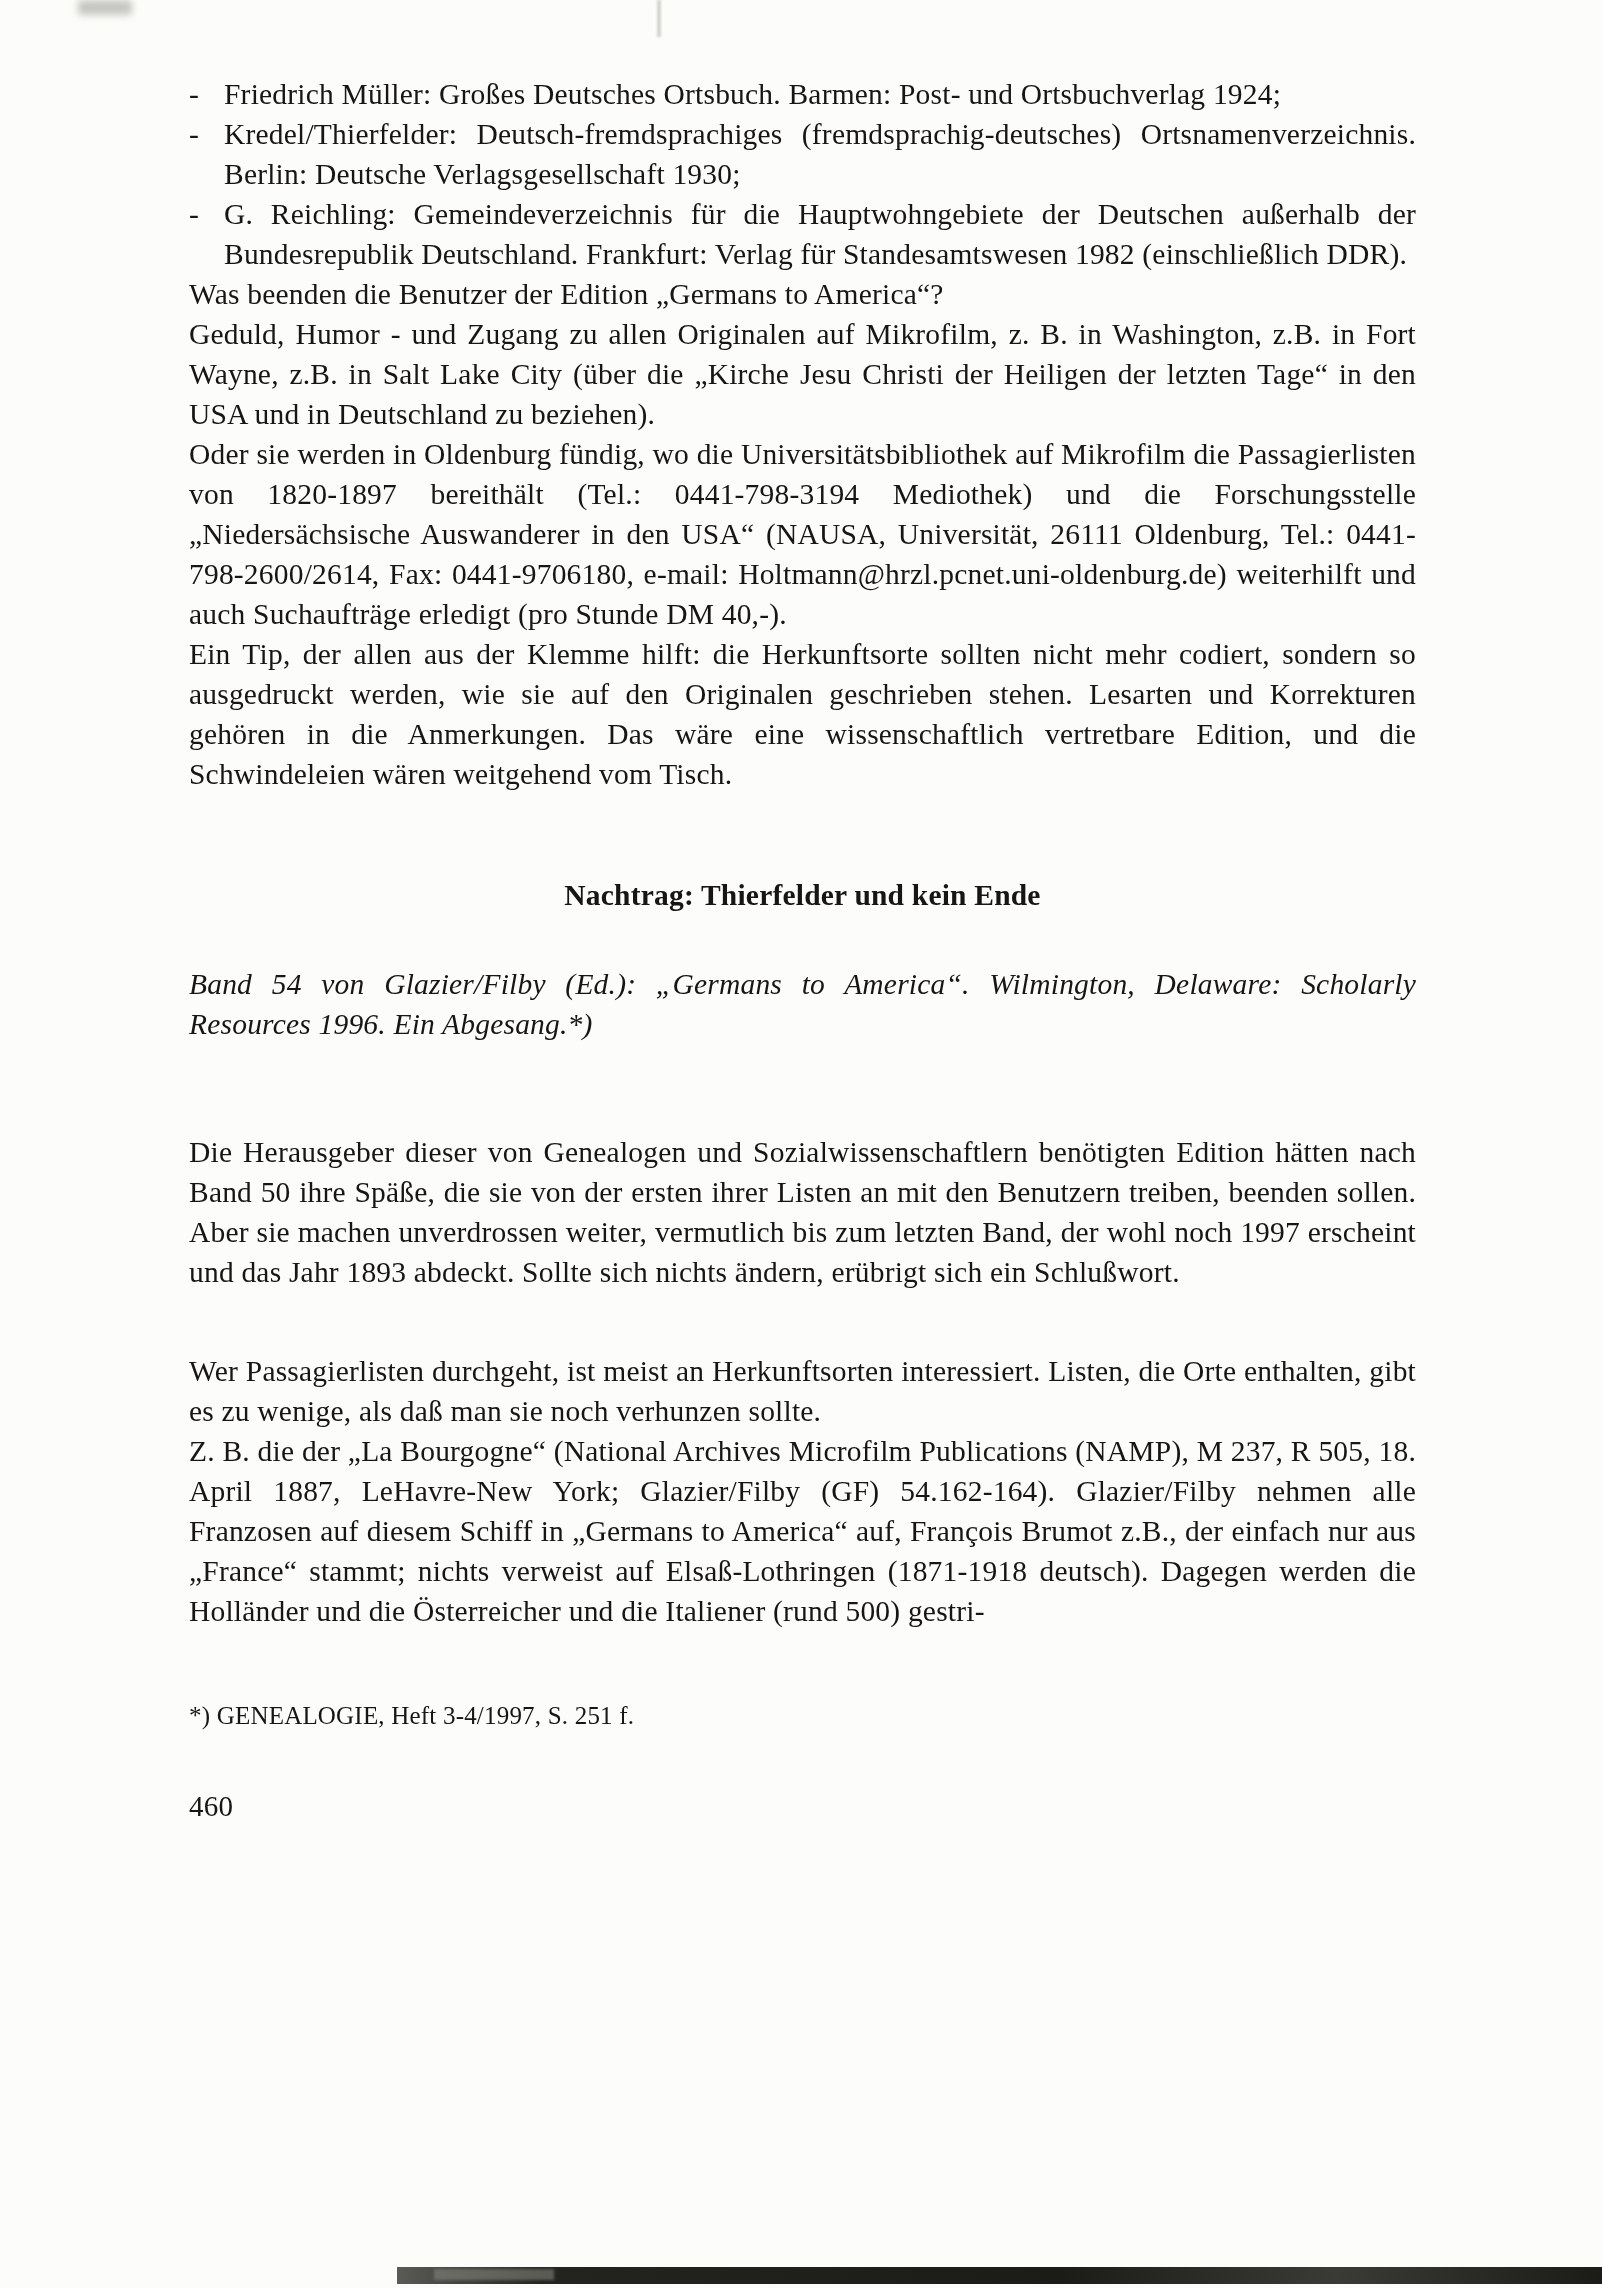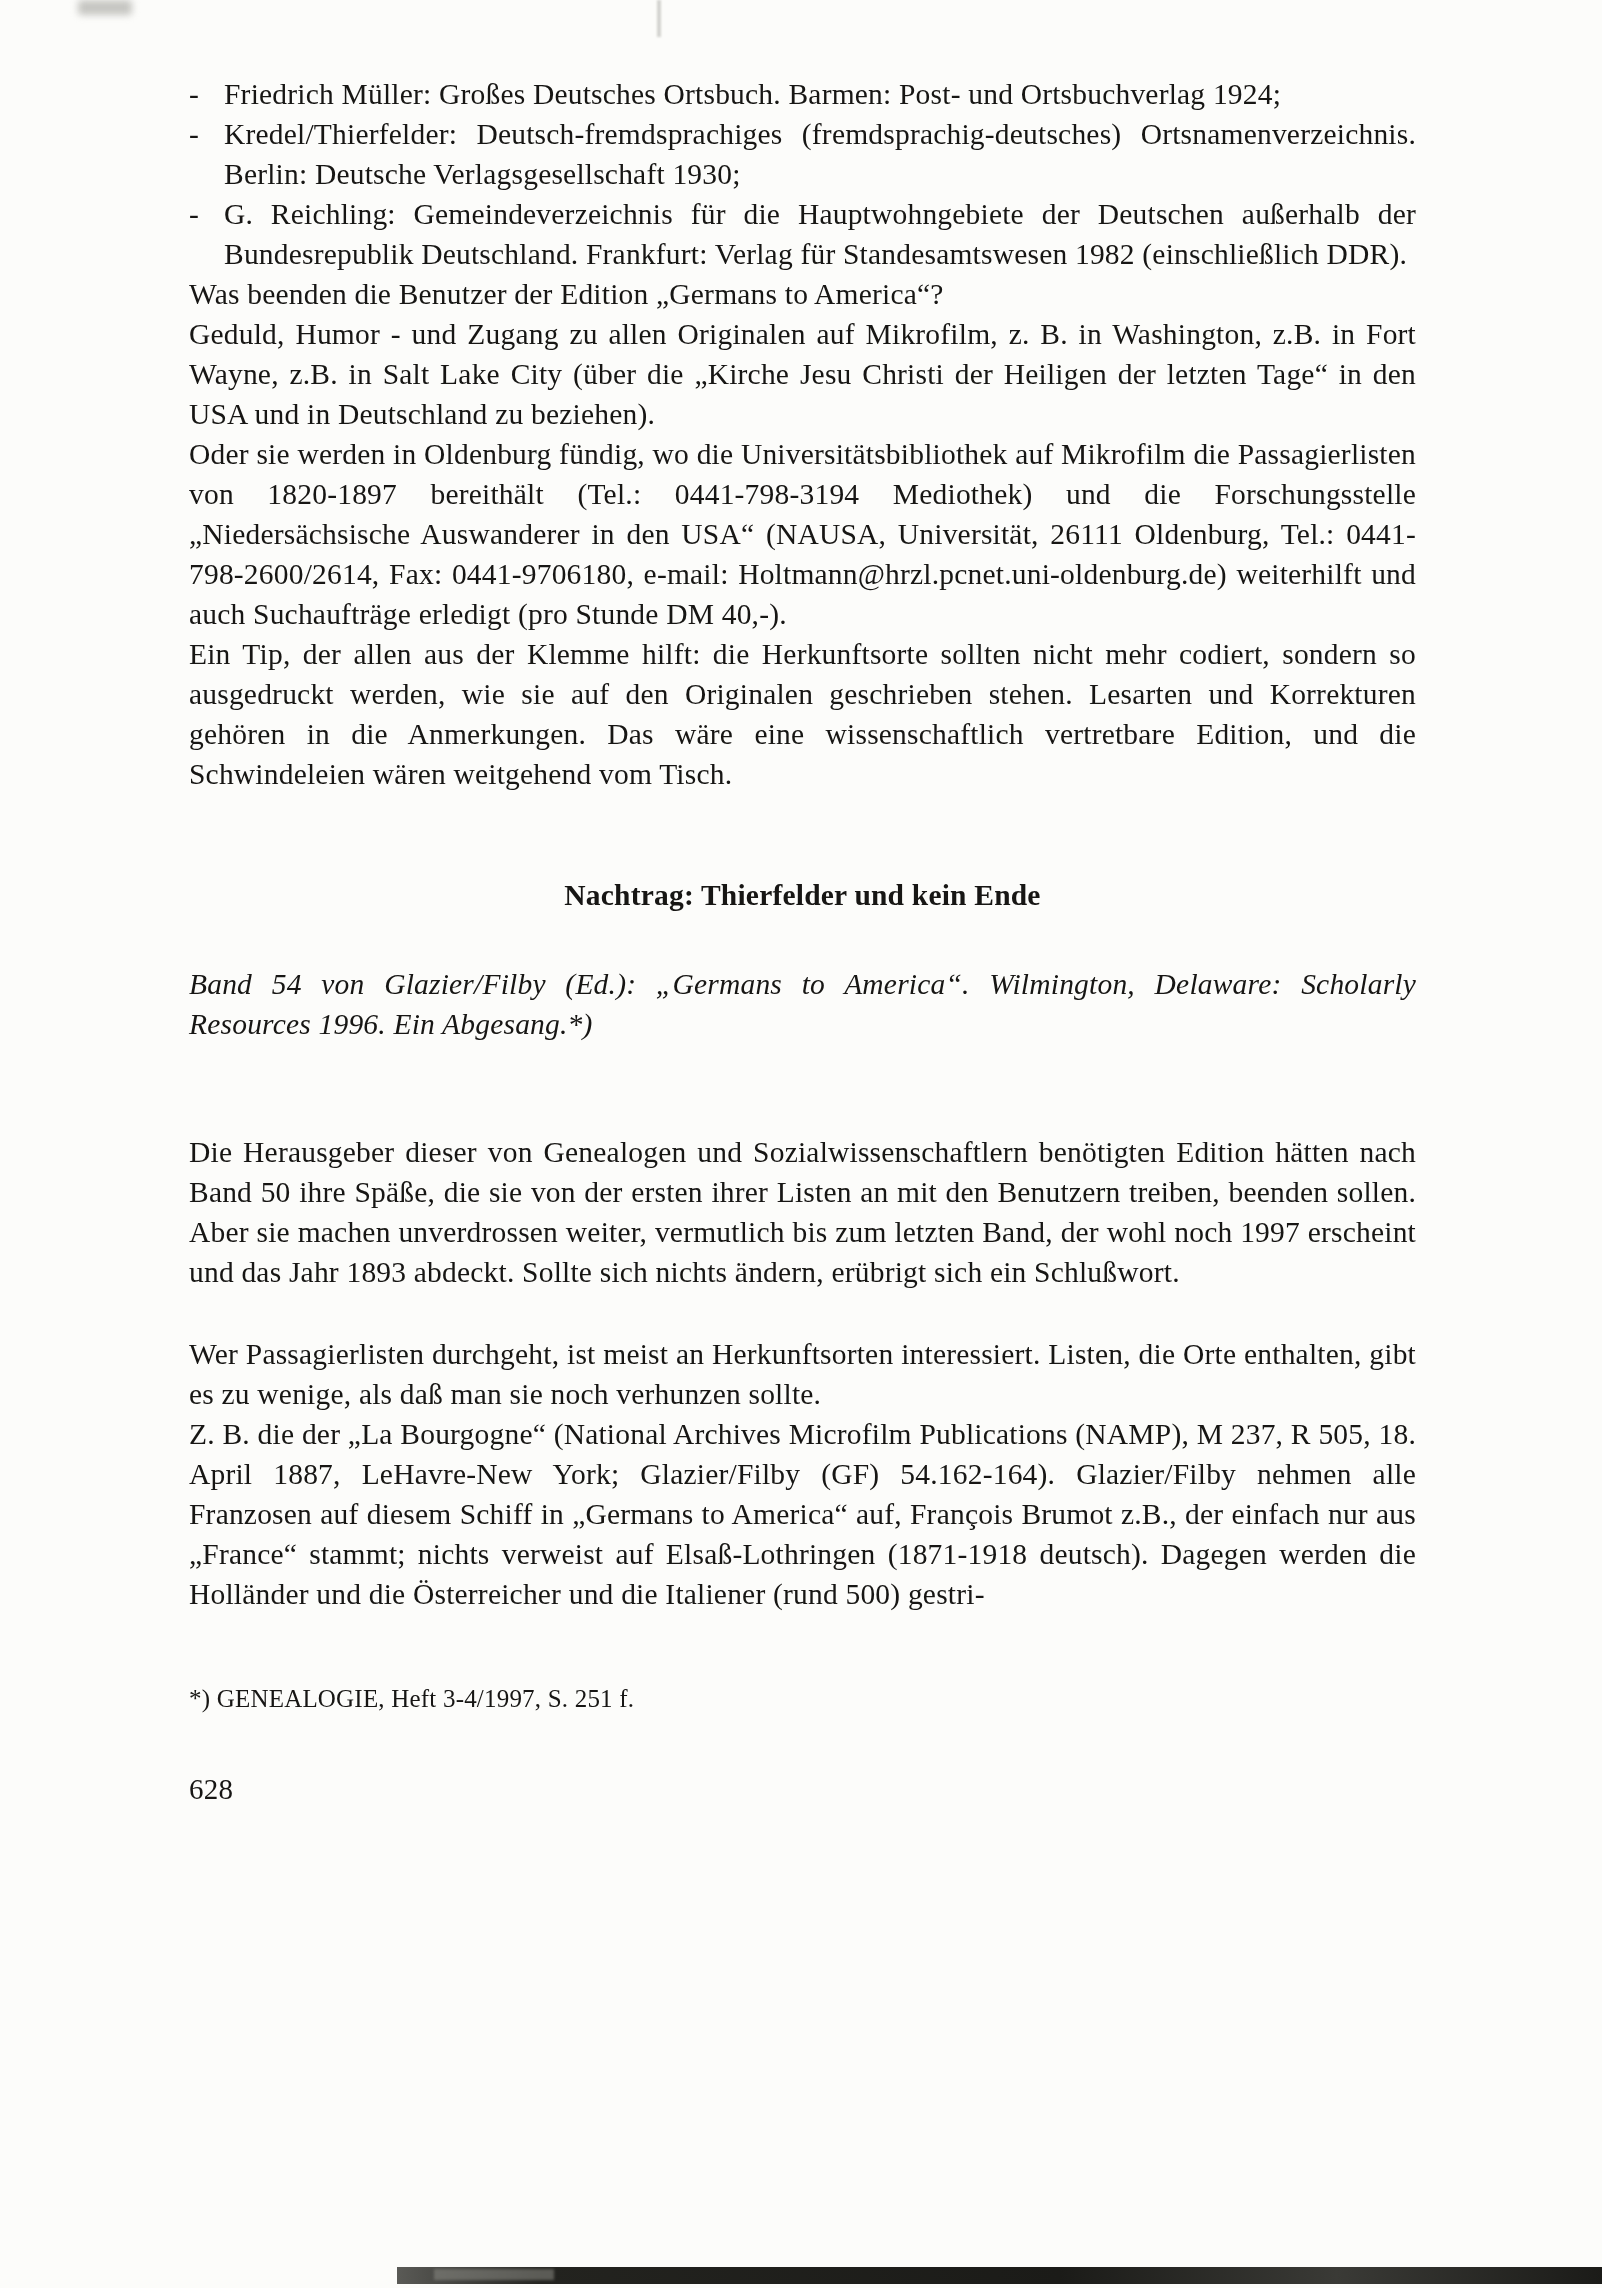--- a/index.html
+++ b/index.html
@@ -48,21 +48,21 @@
     text-align: center;
   }
   .reference {
     margin-top: 49px;
     font-style: italic;
   }
   .gap-top {
     margin-top: 88px;
   }
   .gap-top-sm {
-    margin-top: 42px;
+    margin-top: 59px;
   }
   .footnote {
     margin: 68px 0 0 0;
     font-size: 25px;
     line-height: 33px;
     text-align: left;
   }
   .page-number {
     margin: 54px 0 0 0;
     font-size: 29px;
@@ -120,21 +120,21 @@
     <h2 class="heading">Nachtrag: Thierfelder und kein Ende</h2>
 
     <p class="para reference">Band 54 von Glazier/Filby (Ed.): „Germans to America“. Wilmington, Delaware: Scholarly Resources 1996. Ein Abgesang.*)</p>
 
     <p class="para gap-top">Die Herausgeber dieser von Genealogen und Sozialwissenschaftlern benötigten Edition hätten nach Band 50 ihre Späße, die sie von der ersten ihrer Listen an mit den Benutzern treiben, beenden sollen. Aber sie machen unverdrossen weiter, vermutlich bis zum letzten Band, der wohl noch 1997 erscheint und das Jahr 1893 abdeckt. Sollte sich nichts ändern, erübrigt sich ein Schlußwort.</p>
     <p class="para gap-top-sm">Wer Passagierlisten durchgeht, ist meist an Herkunftsorten interessiert. Listen, die Orte enthalten, gibt es zu wenige, als daß man sie noch verhunzen sollte.</p>
     <p class="para">Z. B. die der „La Bourgogne“ (National Archives Microfilm Publications (NAMP), M 237, R 505, 18. April 1887, LeHavre-New York; Glazier/Filby (GF) 54.162-164). Glazier/Filby nehmen alle Franzosen auf diesem Schiff in „Germans to America“ auf, François Brumot z.B., der einfach nur aus „France“ stammt; nichts verweist auf Elsaß-Lothringen (1871-1918 deutsch). Dagegen werden die Holländer und die Österreicher und die Italiener (rund 500) gestri-</p>
 
     <p class="footnote">*) GENEALOGIE, Heft 3-4/1997, S. 251 f.</p>
 
-    <p class="page-number">628</p>
+    <p class="page-number">460</p>
 
   </main>
 
   <div class="artifact bottom-bar"></div>
   <div class="artifact bottom-bar-light"></div>
 
 </div>
 
 
 </body></html>

